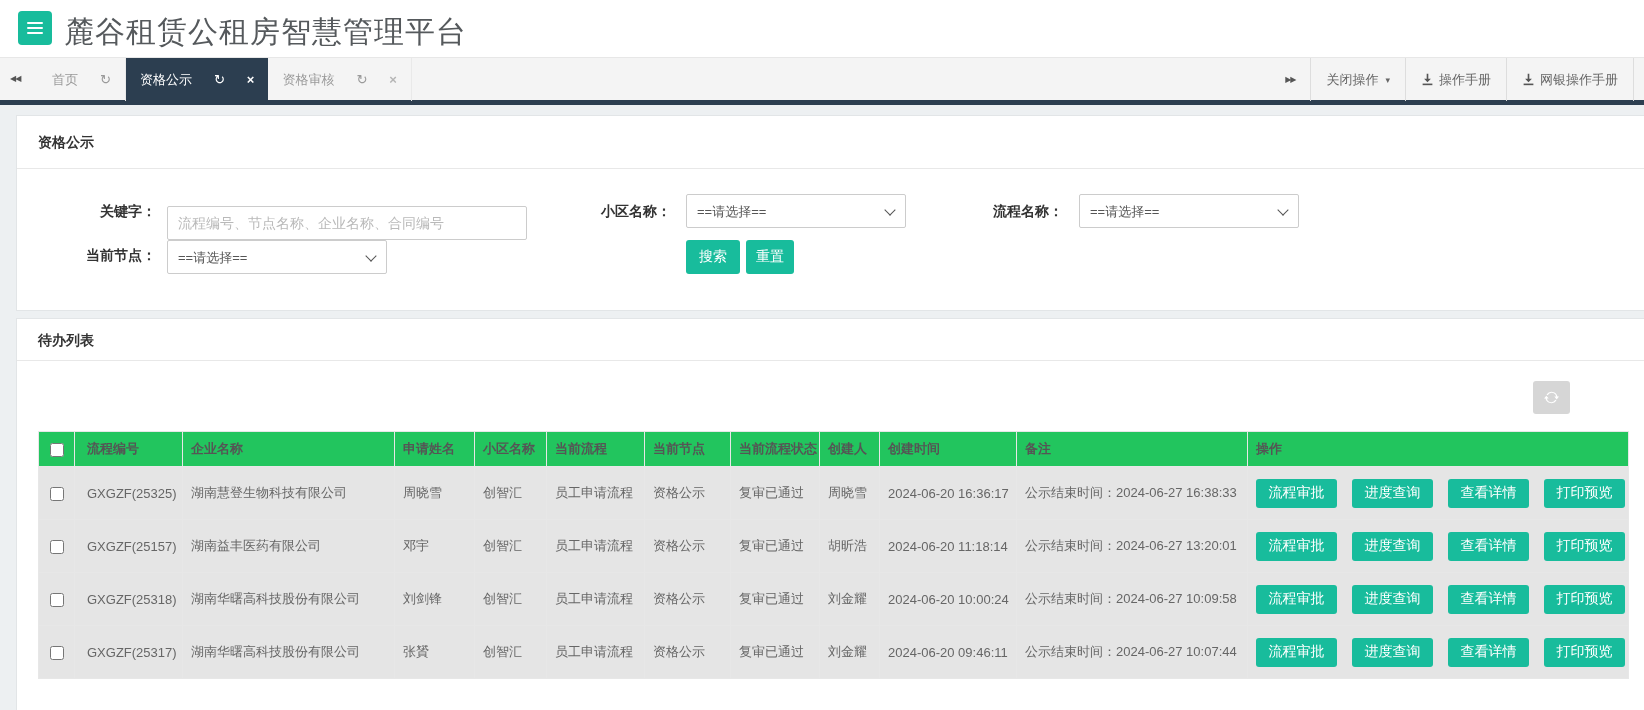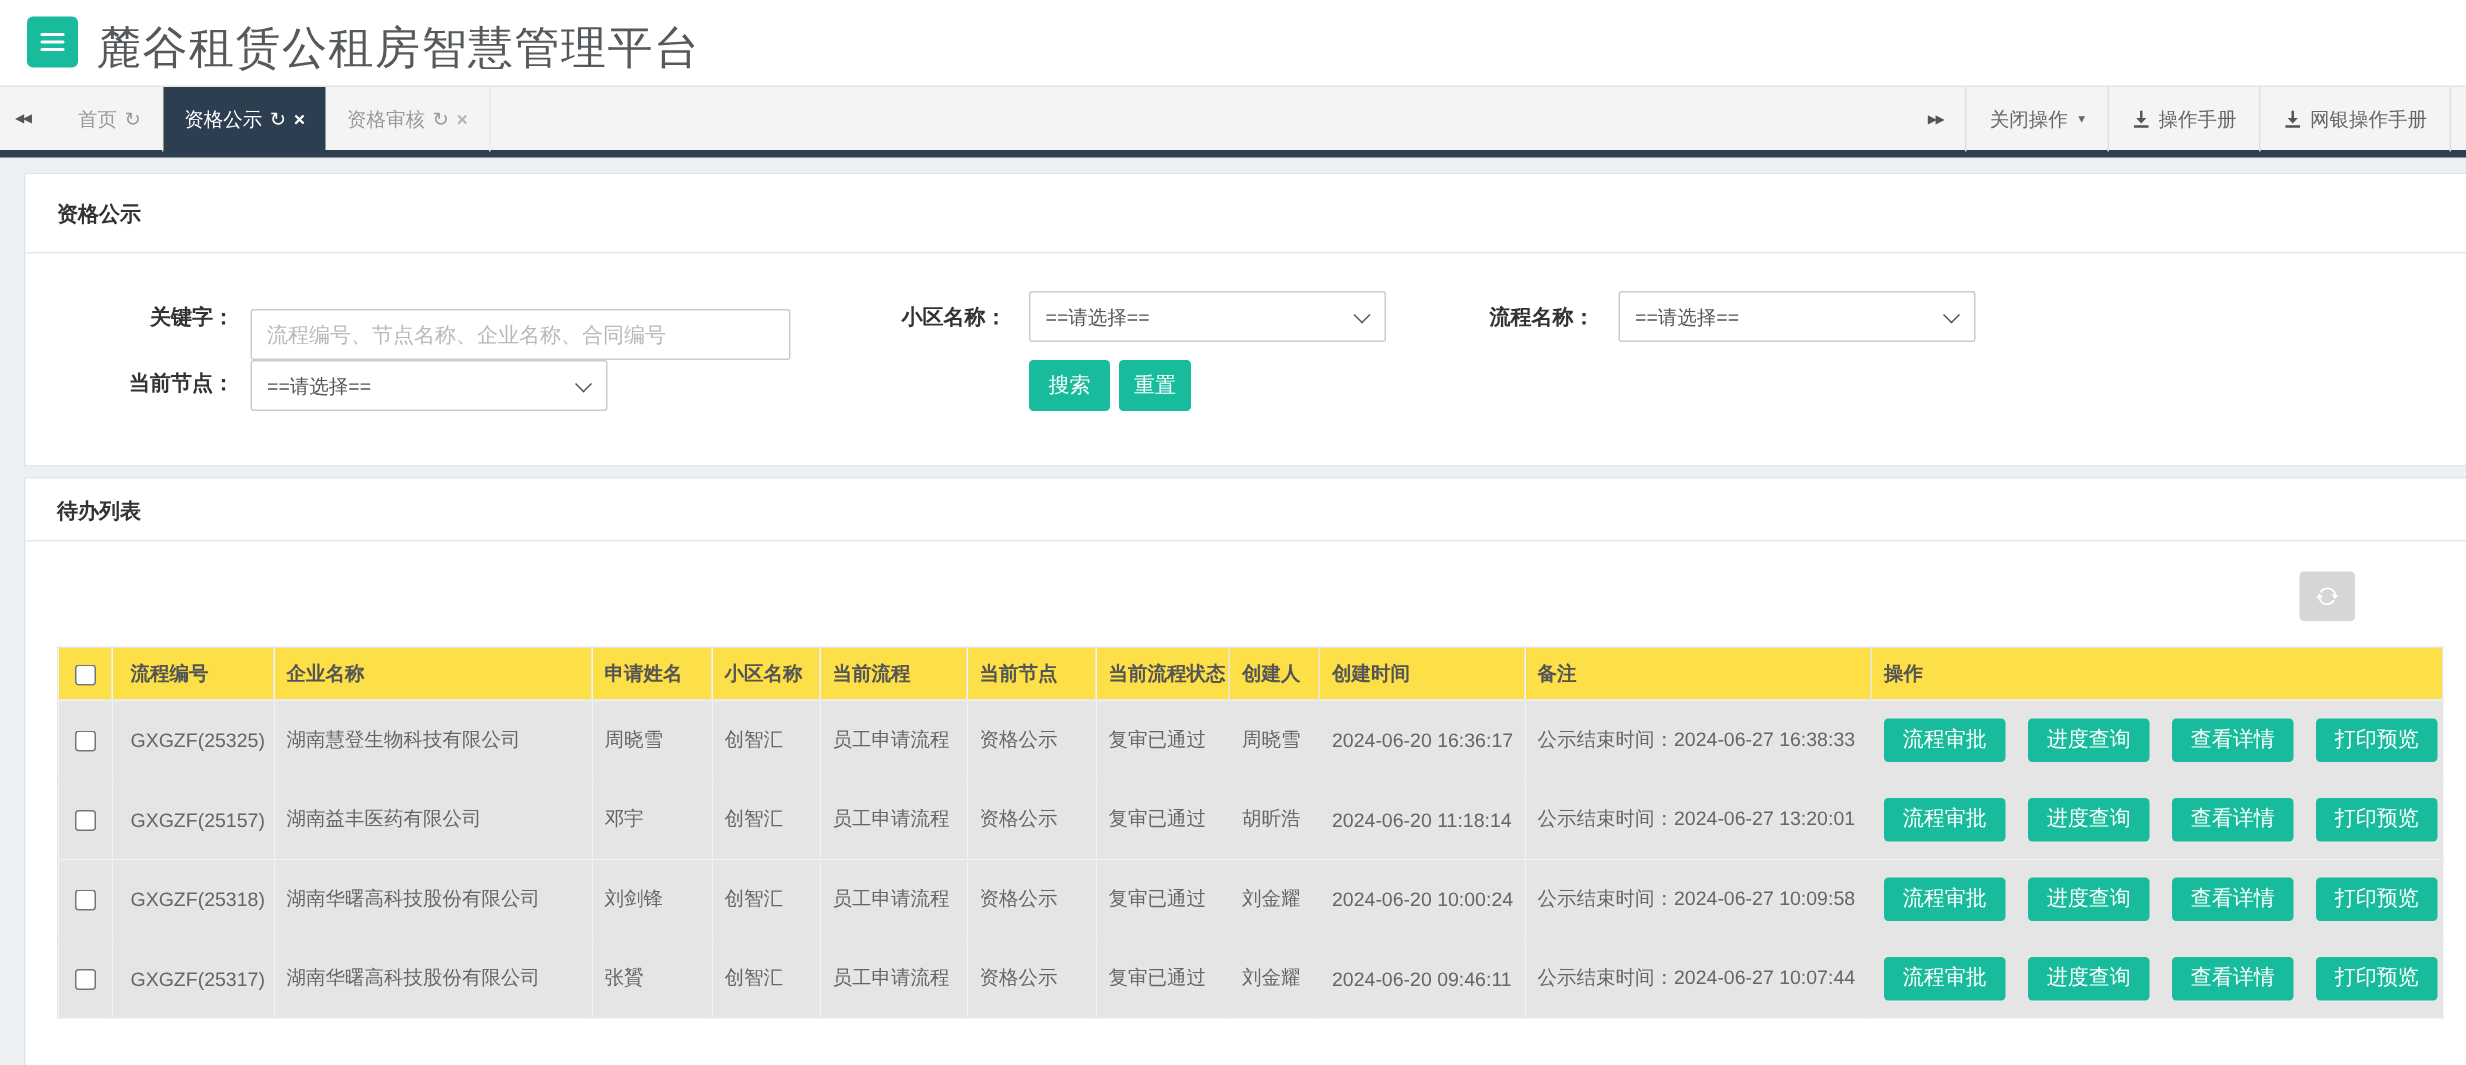--- a/index.html
+++ b/index.html
@@ -24,21 +24,21 @@
   }
   
   .tabbar {
     position:absolute; top:57px; left:0; width:100%; height:48px;
     background:#f4f4f4; border-top:1px solid #e7e7e7; border-bottom:5px solid #2c3e50;
   }
   .chev { color:#555; font-size:8px; letter-spacing:-1px; line-height:42px; }
   .chev-left { position:absolute; left:10px; top:0; }
   .tabs { position:absolute; left:38px; top:0; height:43px; display:flex; }
   .tab {
-    display:flex; align-items:center; gap:5px; padding:0 14px; height:43px;
+    display:flex; align-items:center; gap:22px; padding:0 14px; height:43px;
     font-size:13px; color:#999; cursor:pointer; border-right:1px solid #e9e9e9;
     white-space:nowrap;
   }
   .tab .t-refresh { font-size:13px; color:#9a9a9a; }
   .tab .t-close { font-size:13px; color:#b5b5b5; font-weight:700; }
   .tab.active { background:#2c3e50; color:#fff; border-right:none; }
   .tab.active .t-refresh, .tab.active .t-close { color:#fff; }
   .tab-actions { position:absolute; right:0; top:0; height:43px; display:flex; align-items:stretch; font-size:13px; color:#666; }
   .tab-actions .item {
     display:flex; align-items:center; gap:5px; padding:0 15px;
@@ -53,21 +53,21 @@
   .panel-hd { font-size:14px; font-weight:700; color:#333; padding-left:21px; border-bottom:1px solid #e8e8e8; }
   .panel-query { top:115px; height:196px; }
   .panel-query .panel-hd { height:53px; line-height:53px; }
   .f-label { position:absolute; font-size:14px; font-weight:700; color:#333; text-align:right; height:34px; line-height:34px; }
   .f-input {
     position:absolute; height:34px; border:1px solid #ccc; border-radius:2px;
     font-size:14px; color:#555; padding:0 10px; outline:none; background:#fff;
     font-family:inherit;
   }
   .f-input::placeholder { color:#b9b9b9; }
-  .sel { position:absolute; height:34px; width:238px; }
+  .sel { position:absolute; height:34px; width:220px; }
   .sel select {
     width:100%; height:100%; appearance:none; -webkit-appearance:none; -moz-appearance:none;
     border:1px solid #ccc; border-radius:2px; background:#fff; font-size:13px; color:#555;
     padding:0 26px 0 10px; outline:none; cursor:pointer; font-family:inherit;
   }
   .sel::after {
     content:''; position:absolute; right:12px; top:12px; width:7px; height:7px;
     border-right:1.5px solid #555; border-bottom:1.5px solid #555;
     transform:rotate(45deg); pointer-events:none;
   }
@@ -81,21 +81,21 @@
   .panel-todo { top:318px; height:600px; }
   .panel-todo .panel-hd { height:42px; line-height:42px; }
   .refresh-btn {
     position:absolute; left:1516px; top:62px; width:37px; height:33px;
     background:#d6d6d6; border:none; border-radius:3px; cursor:pointer;
     display:flex; align-items:center; justify-content:center;
   }
   .refresh-btn svg { display:block; }
   table { position:absolute; left:21px; top:112px; width:1590px; border-collapse:collapse; table-layout:fixed; }
   th, td { border:1px solid #e7e7e7; font-size:13px; text-align:left; padding-left:8px; overflow:hidden; white-space:nowrap; }
-  th { background:#fde047; height:35px; color:#555; font-weight:700; }
+  th { background:#22c55e; height:35px; color:#555; font-weight:700; }
   td { height:53px; color:#666; background:#e5e5e5; }
   .c-check { text-align:center; padding-left:0; }
   .c-check input { width:14px; height:14px; vertical-align:middle; cursor:pointer; }
   .c-no { padding-left:12px; }
   th.c-no-h { padding-left:12px; }
   .c-actions { padding-left:8px; }
   .btn-act { width:81px; height:29px; margin-right:15px; background:#18bc9c; color:#fff; border:none; border-radius:3px; font-size:14px; cursor:pointer; font-family:inherit; }
 </style>
 </head>
 <body>

